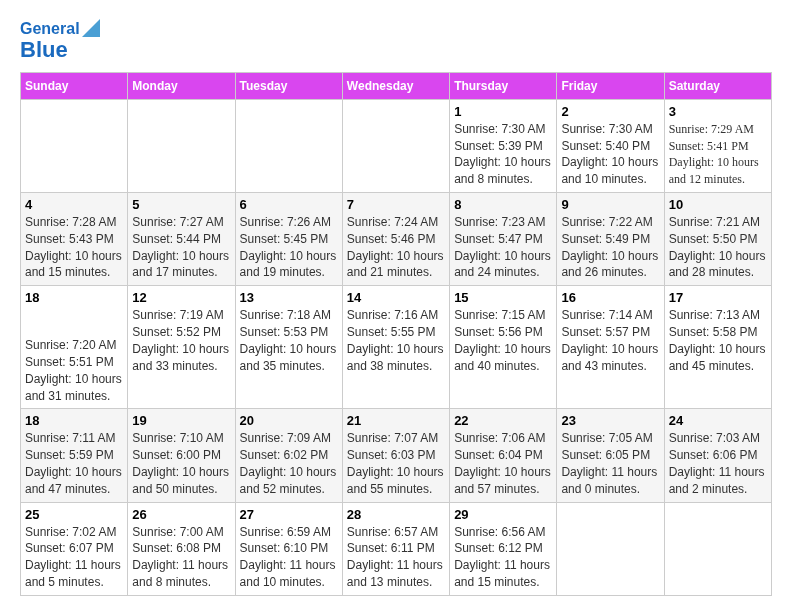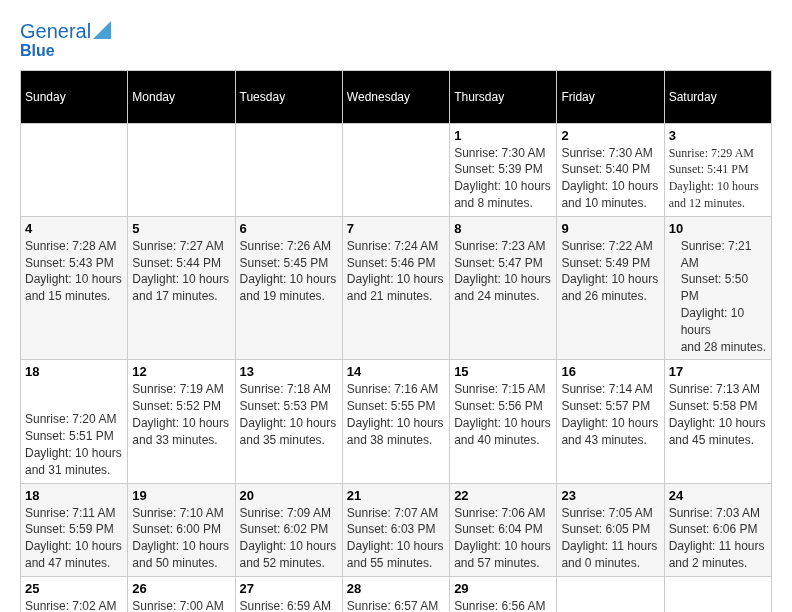--- a/index.html
+++ b/index.html
@@ -14,22 +14,22 @@
       display: flex;
       justify-content: space-between;
       align-items: flex-start;
       margin-bottom: 10px;
     }
     .logo {
       display: flex;
       align-items: center;
     }
     .logo-text {
-      font-size: 20px;
-      font-weight: normal;
+      font-size: 16px;
+      font-weight: bold;
       color: #333;
       line-height: 1.1;
     }
     .logo-text span {
       color: #1a6abf;
     }
     .title-block {
       text-align: right;
     }
     .month-title {
@@ -40,26 +40,26 @@
     .location {
       font-size: 16px;
       color: #333;
     }
     table {
       width: 100%;
       border-collapse: collapse;
       font-size: 11px;
     }
     thead tr th {
-      background-color: #000000;
+      background-color: #d946ef;
       color: #fff;
-      padding: 19px 4px;
+      padding: 6px 4px;
       text-align: left;
       font-size: 12px;
-      font-weight: normal;
+      font-weight: bold;
       border: 1px solid #ccc;
     }
     tbody tr td {
       border: 1px solid #ccc;
       vertical-align: top;
       padding: 4px;
       height: 90px;
       width: 106px;
     }
     tbody tr:nth-child(even) td {
@@ -88,21 +88,21 @@
 
 <div class="header">
   <div class="logo">
     <div style="display:flex;flex-direction:column;line-height:1.1;">
       <div style="display:flex;align-items:center;">
         <span class="logo-text"><span>General</span></span>
         <svg width="18" height="18" viewBox="0 0 18 18" style="margin-left:2px;margin-top:-2px;">
           <polygon points="0,18 18,0 18,18" fill="#4a9fd4"></polygon>
         </svg>
       </div>
-      <span class="logo-text" style="color:#1a6abf;font-size:16px;font-weight:bold;">Blue</span>
+      <span class="logo-text" style="color:#1a6abf;font-size:22px;font-weight:bold;">Blue</span>
     </div>
   </div>
   <div class="title-block">
     <div class="month-title"></div>
     <div class="location"></div>
   </div>
 </div>
 
 <table>
   <thead>
@@ -182,21 +182,21 @@
         </td>
         <td>
           <span class="day-num">9</span>
           <div class="day-info" style="white-space: pre-line;">Sunrise: 7:22 AM
 Sunset: 5:49 PM
 Daylight: 10 hours
 and 26 minutes.</div>
         </td>
         <td>
           <span class="day-num">10</span>
-          <div class="day-info" style="white-space: pre-line; margin-left: 12px;">Sunrise: 7:21 AM
+          <div class="day-info" style="white-space: pre-line;">Sunrise: 7:21 AM
 Sunset: 5:50 PM
 Daylight: 10 hours
 and 28 minutes.</div>
         </td>
       </tr>
       <tr>
         <td>
           <span class="day-num">18</span>
           <div class="day-info" style="white-space: pre-line; margin-top: 32px;">Sunrise: 7:20 AM
 Sunset: 5:51 PM

